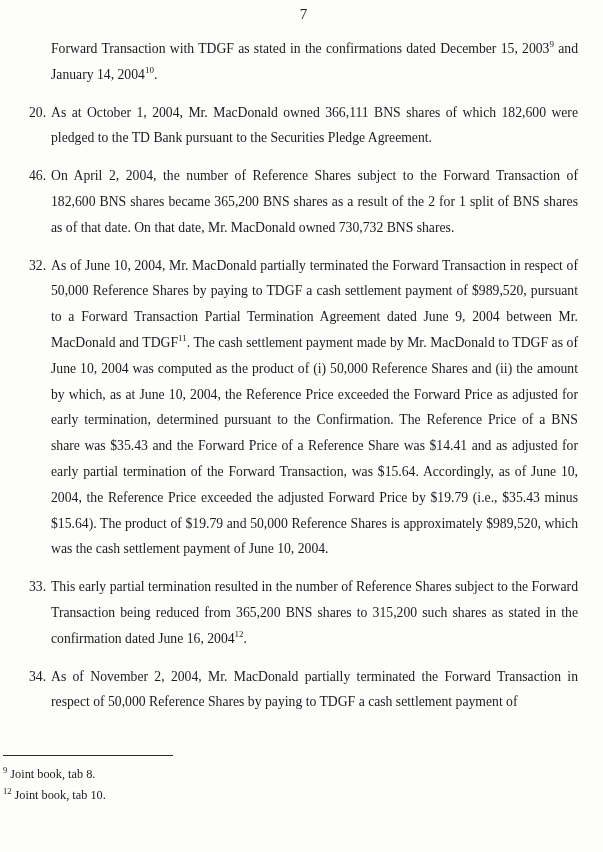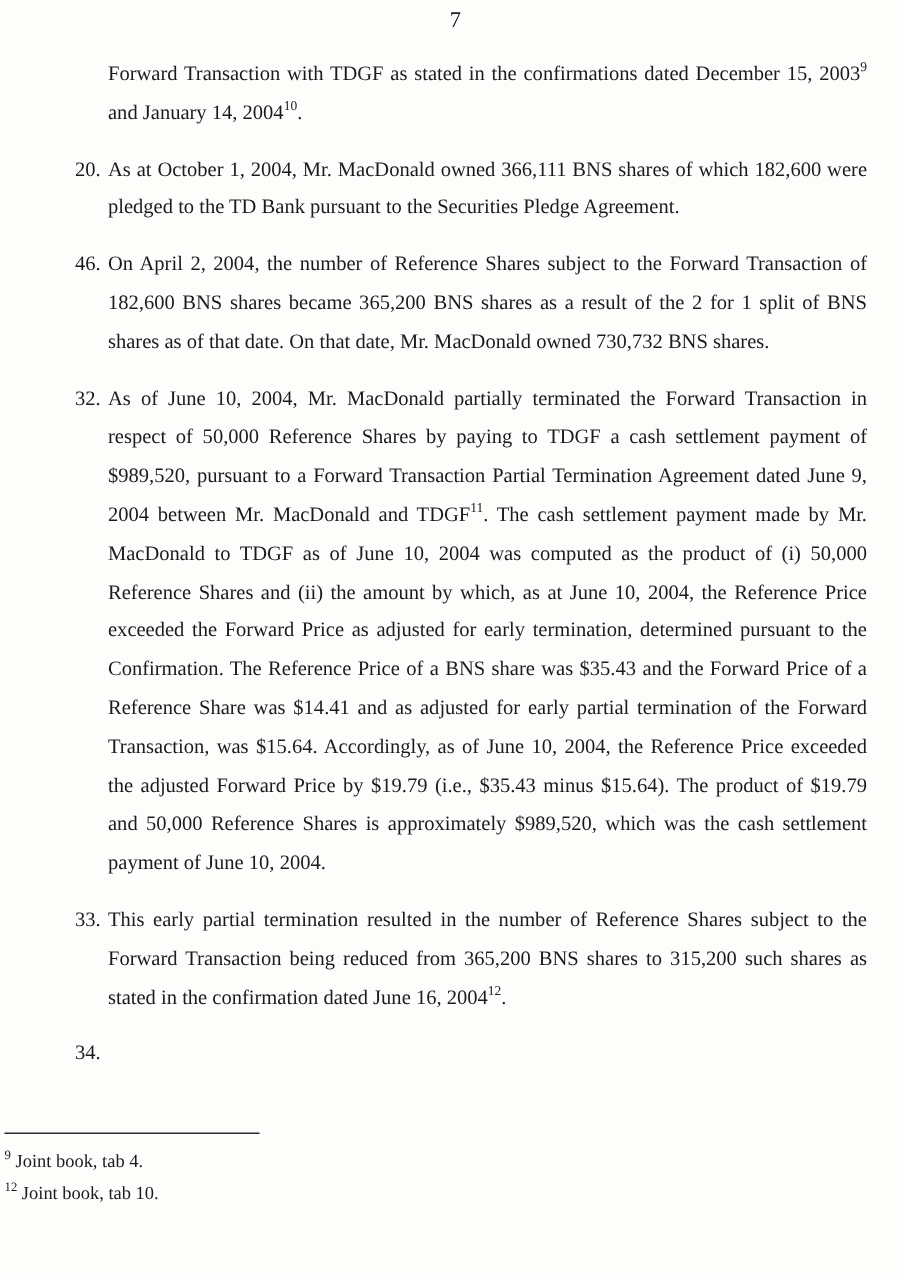--- a/index.html
+++ b/index.html
@@ -23,21 +23,20 @@
     margin-bottom: 13px;
   }
   .doc-body { }
   .para {
     position: relative;
     padding-left: 22px;
     font-size: 13.7px;
     line-height: 25.8px;
     text-align: justify;
     margin-bottom: 12px;
-    margin-left: 21px;
   }
   .para .num {
     position: absolute;
     left: 0;
     top: 0;
   }
   .para sup {
     font-size: 9px;
     line-height: 0;
   }
@@ -68,23 +67,23 @@
 
 <div class="page">
   <div class="page-number">7</div>
 
   <div class="doc-body">
       <div class="para"><span>Forward Transaction with TDGF as stated in the confirmations dated December 15, 2003</span><sup>9</sup><span> and January 14, 2004</span><sup>10</sup><span>.</span></div>
       <div class="para"><span class="num">20.</span><span>As at October 1, 2004, Mr. MacDonald owned 366,111 BNS shares of which 182,600 were pledged to the TD Bank pursuant to the Securities Pledge Agreement.</span></div>
       <div class="para"><span class="num">46.</span><span>On April 2, 2004, the number of Reference Shares subject to the Forward Transaction of 182,600 BNS shares became 365,200 BNS shares as a result of the 2 for 1 split of BNS shares as of that date. On that date, Mr. MacDonald owned 730,732 BNS shares.</span></div>
       <div class="para"><span class="num">32.</span><span>As of June 10, 2004, Mr. MacDonald partially terminated the Forward Transaction in respect of 50,000 Reference Shares by paying to TDGF a cash settlement payment of $989,520, pursuant to a Forward Transaction Partial Termination Agreement dated June 9, 2004 between Mr. MacDonald and TDGF</span><sup>11</sup><span>. The cash settlement payment made by Mr. MacDonald to TDGF as of June 10, 2004 was computed as the product of (i) 50,000 Reference Shares and (ii) the amount by which, as at June 10, 2004, the Reference Price exceeded the Forward Price as adjusted for early termination, determined pursuant to the Confirmation. The Reference Price of a BNS share was $35.43 and the Forward Price of a Reference Share was $14.41 and as adjusted for early partial termination of the Forward Transaction, was $15.64. Accordingly, as of June 10, 2004, the Reference Price exceeded the adjusted Forward Price by $19.79 (i.e., $35.43 minus $15.64). The product of $19.79 and 50,000 Reference Shares is approximately $989,520, which was the cash settlement payment of June 10, 2004.</span></div>
       <div class="para"><span class="num">33.</span><span>This early partial termination resulted in the number of Reference Shares subject to the Forward Transaction being reduced from 365,200 BNS shares to 315,200 such shares as stated in the confirmation dated June 16, 2004</span><sup>12</sup><span>.</span></div>
-      <div class="para"><span class="num">34.</span></div>
+      <div class="para"><span class="num">34.</span><span>As of November 2, 2004, Mr. MacDonald partially terminated the Forward Transaction in respect of 50,000 Reference Shares by paying to TDGF a cash settlement payment of</span></div>
     </div>
 
   <div class="footnotes">
     <div class="fn-rule"></div>
     <div>
-        <div class="footnote"><sup>9</sup><span> Joint book, tab 4.</span></div>
+        <div class="footnote"><sup>9</sup><span> Joint book, tab 8.</span></div>
         <div class="footnote"><sup>12</sup><span> Joint book, tab 10.</span></div>
       </div>
   </div>
 </div>
 
 </body></html>

